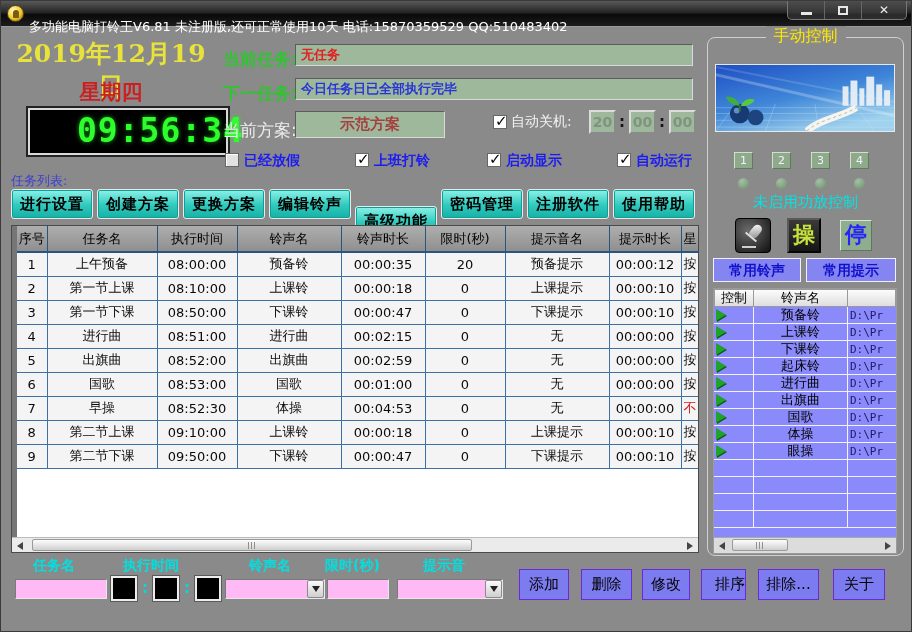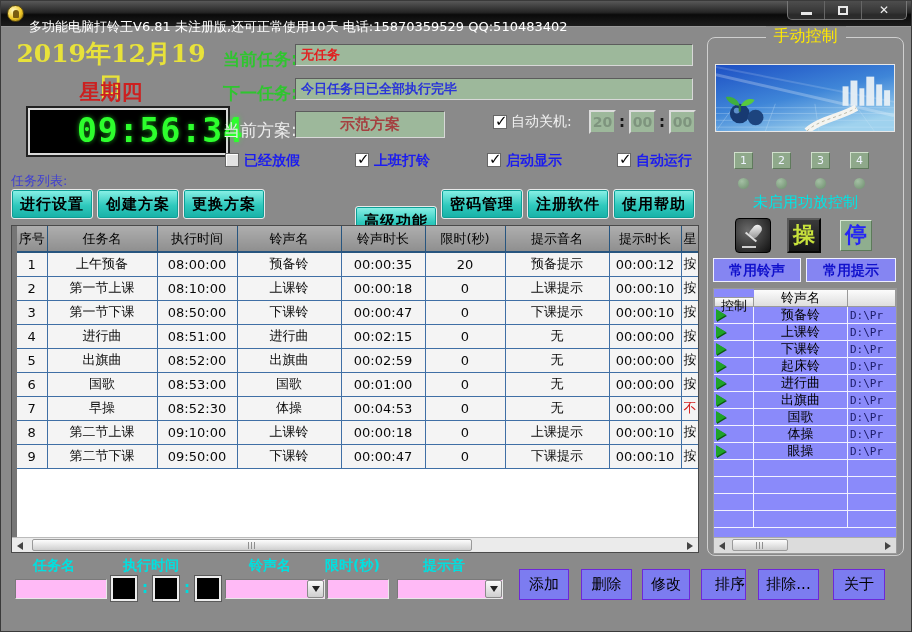--- a/index.html
+++ b/index.html
@@ -196,20 +196,21 @@
   <span class="cb on" style="left:486px;top:152px;position:absolute;"></span>
   <span class="cb-label" style="left:505px;top:151px;">启动显示</span>
   <span class="cb on" style="left:616px;top:152px;position:absolute;"></span>
   <span class="cb-label" style="left:635px;top:151px;">自动运行</span>
 
   <div class="section-label">任务列表:</div>
 
   <div class="tbtn" style="left:10px;">进行设置</div>
   <div class="tbtn" style="left:96px;">创建方案</div>
   <div class="tbtn" style="left:182px;">更换方案</div>
+  <div class="tbtn" style="left:268px;">编辑铃声</div>
   <div class="tbtn" style="left:354px;margin-top:17px;">高级功能</div>
   <div class="tbtn" style="left:440px;">密码管理</div>
   <div class="tbtn" style="left:526px;">注册软件</div>
   <div class="tbtn" style="left:612px;">使用帮助</div>
 
   <div class="table-wrap">
     <div class="row-strip"></div>
     <table class="tasks">
       <colgroup>
         <col style="width:30px">
@@ -450,21 +451,21 @@
       <span class="mic-base"></span>
     </div>
     <div class="op-btn">操</div>
     <div class="stop-btn">停</div>
 
     <div class="purple-btn" style="left:5px;width:88px;">常用铃声</div>
     <div class="purple-btn" style="left:98px;width:90px;">常用提示</div>
 
     <div class="bell-list">
       <div class="bl-header">
-        <div class="bl-h" style="width:40px;margin-top:8px;">控制</div>
+        <div class="bl-h" style="width:40px;">控制</div>
         <div class="bl-h" style="width:94px;">铃声名</div>
         <div class="bl-h" style="width:48px;"></div>
       </div>
       <div>
   <div class="brow">
     <div class="bc bc-ctl">
               <span class="play"></span>
             </div>
     <div class="bc bc-name">预备铃</div>
     <div class="bc bc-path">D:\Pr</div>

